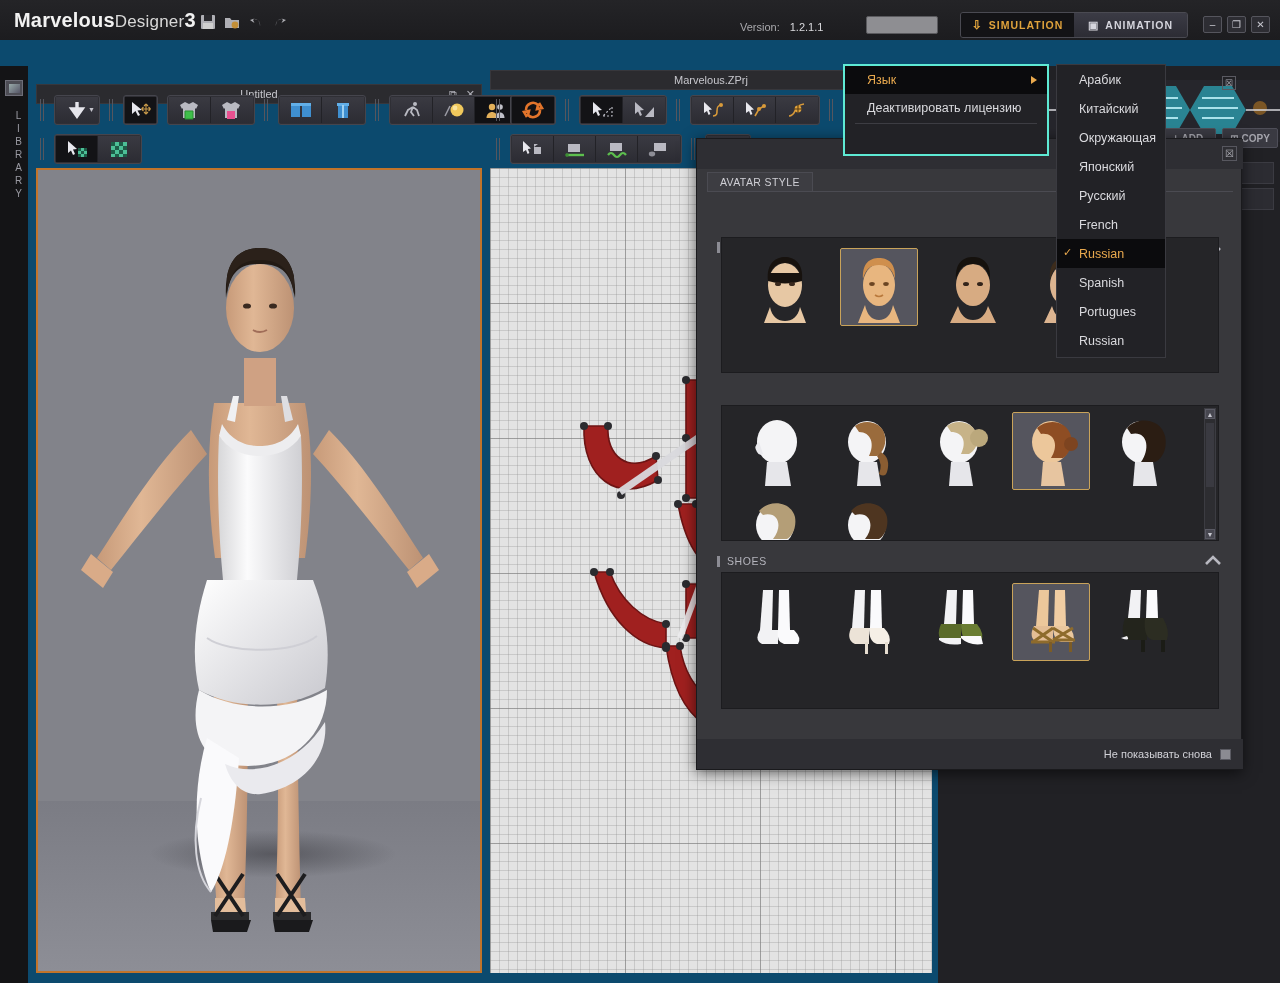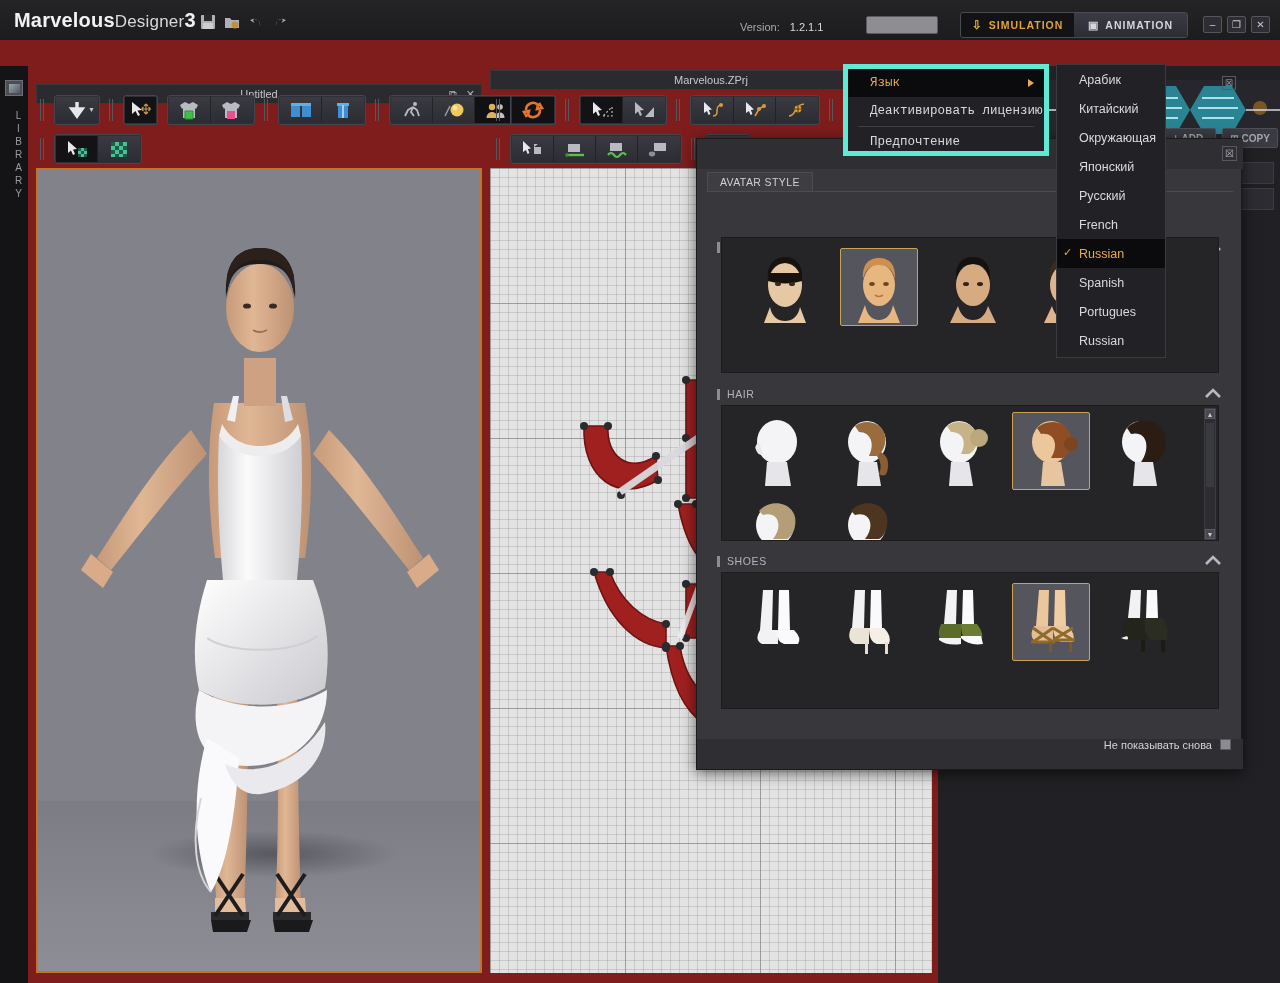--- a/index.html
+++ b/index.html
@@ -2,21 +2,21 @@
 <html><head>
 <meta charset="utf-8">
 <style>
   * { box-sizing: border-box; margin:0; padding:0; }
   html,body {
     width:1280px; height:983px; overflow:hidden;
     background:#1b1b1d;
     font-family:"Liberation Sans", sans-serif;
     -webkit-font-smoothing:antialiased;
   }
-  #app { position:relative; width:1280px; height:983px; background:#7f1d1d; }
+  #app { position:relative; width:1280px; height:983px; background:#0c4a6e; }
 
   
   .titlebar { position:absolute; left:0; top:0; width:1280px; height:40px;
       background:linear-gradient(#242427,#1c1c1f); }
   .logo { position:absolute; left:14px; top:9px; font-size:20px; color:#e8e8e8;
       letter-spacing:.2px; white-space:nowrap; }
   .logo .b { font-weight:bold; color:#f2f2f2; }
   .logo .l { font-weight:normal; color:#d8d8d8; font-size:17px; }
   .logo .n { font-weight:bold; color:#f2f2f2; font-size:20px; }
   .tb-icons { position:absolute; left:200px; top:14px; display:flex; gap:8px; }
@@ -144,29 +144,29 @@
       display:flex; align-items:center; justify-content:center; }
   .thumb.sel { border:1px solid #c9a35a; background:#55555e; border-radius:2px; }
   .vscroll { position:absolute; width:12px; background:#2d2d31;
       border:1px solid #3c3c42; }
   .vscroll .arw { width:10px; height:10px; background:#474750;
       border:1px solid #5a5a64; color:#c7c7cf; font-size:7px;
       display:flex; align-items:center; justify-content:center; }
   .vscroll .thumbbar { position:absolute; left:1px; width:8px; height:64px;
       top:14px; background:#3a3a41; }
   .dlg-foot { position:absolute; left:0; bottom:0; width:546px; height:30px;
-      background:#2e2e33; display:flex; 
+      background:#2e2e33; display:flex; align-items:center;
       justify-content:flex-end; padding-right:12px; gap:8px; }
   .dlg-foot .ftxt { font-size:11px; color:#d2d2d8; }
   .dlg-foot .fchk { width:11px; height:11px; background:#8b8b92;
       border:1px solid #5a5a62; }
 
   
   .menu1 { position:absolute; left:843px; top:64px; width:206px; height:92px;
-      background:#222226; border:5px solid #5eead4;font-family:Liberation Mono, monospace; }
+      background:#222226; border:2px solid #5eead4; }
   .mi { position:relative; height:28px; display:flex; align-items:center;
       padding-left:22px; font-size:12.5px; color:#dadade; }
   .mi.on { background:#0b0b0d; color:#e9a94e; }
   .mi .arrow { position:absolute; right:10px; top:10px; width:0; height:0;
       border-left:6px solid #e9a94e; border-top:4px solid transparent;
       border-bottom:4px solid transparent; }
   .msep { height:1px; margin:1px 10px; background:#3d3d43; }
 
   .menu2 { position:absolute; left:1056px; top:64px; width:110px; height:294px;
       background:#222226; border:1px solid #3a3a40; }
@@ -696,29 +696,20 @@
             <ellipse cx="31" cy="34" rx="17" ry="21" fill="#dcb490"></ellipse>
             <path d="M14 28 C13 11 22 6 31 6 C40 6 49 11 48 28 C44 16 40 13 31 13 C22 13 18 16 14 28 Z" fill="#3d2c1c"></path>
             <ellipse cx="24" cy="33" rx="3" ry="2" fill="#3a2a1c"></ellipse>
               <ellipse cx="38" cy="33" rx="3" ry="2" fill="#3a2a1c"></ellipse>
             <path d="M16 55 C19 65 24 69 31 69 C38 69 43 65 46 55 L54 72 L8 72 Z" fill="#dcb490"></path>
           </svg>
         </div>
       </div>
     </div>
 
-    <div class="sec-head" style="top:244px;">
-      <div class="bar"></div>
-      <div class="lbl">HAIR</div>
-      <div class="chev">
-        <svg width="18" height="11" viewBox="0 0 18 11">
-            <path d="M2 9 L9 2 L16 9" stroke="#b8b8c0" stroke-width="2.6" fill="none"></path>
-          </svg>
-      </div>
-    </div>
     <div class="thumbbox" style="left:24px; top:266px; width:498px; height:136px;">
       <div class="trow" style="left:14px; top:6px;">
         <div class="thumb">
           <svg width="64" height="70" viewBox="0 0 64 70">
             <ellipse cx="34" cy="26" rx="20" ry="22" fill="#f4f4f6"></ellipse>
             <path d="M16 26 q-6 4 -2 10 q2 4 6 2" fill="#eaeaee"></path>
             <path d="M24 46 l20 0 l4 24 l-26 0z" fill="#e6e6ea"></path>
           </svg>
         </div>
         <div class="thumb" style="margin-left:14px;">
@@ -850,23 +841,20 @@
 
   <div class="menu1">
     <div class="mi on">
       <span>Язык</span>
       <span class="arrow"></span>
     </div>
     <div class="mi">
       <span>Деактивировать лицензию</span>
     </div>
     <div class="msep"></div>
-    <div class="mi">
-      <span>Предпочтение</span>
-    </div>
   </div>
 
   <div class="menu2">
     <div class="mi2">
       <span>Арабик</span>
     </div>
     <div class="mi2">
       <span>Китайский</span>
     </div>
     <div class="mi2">

